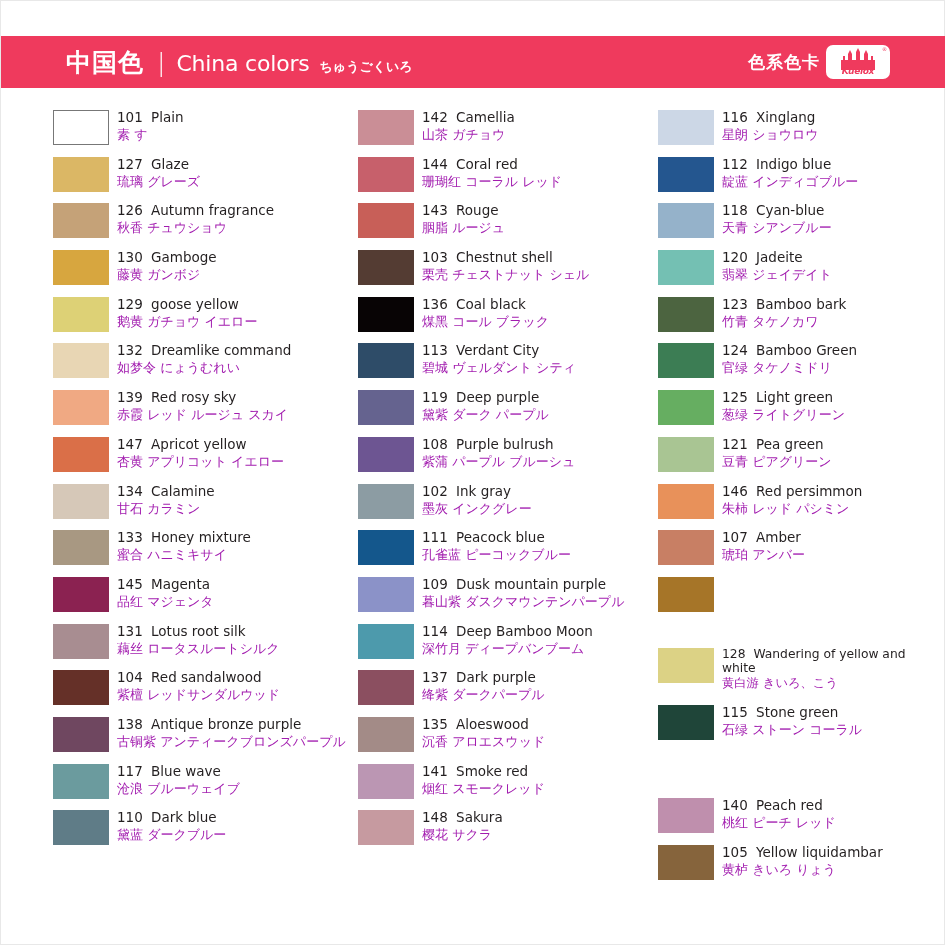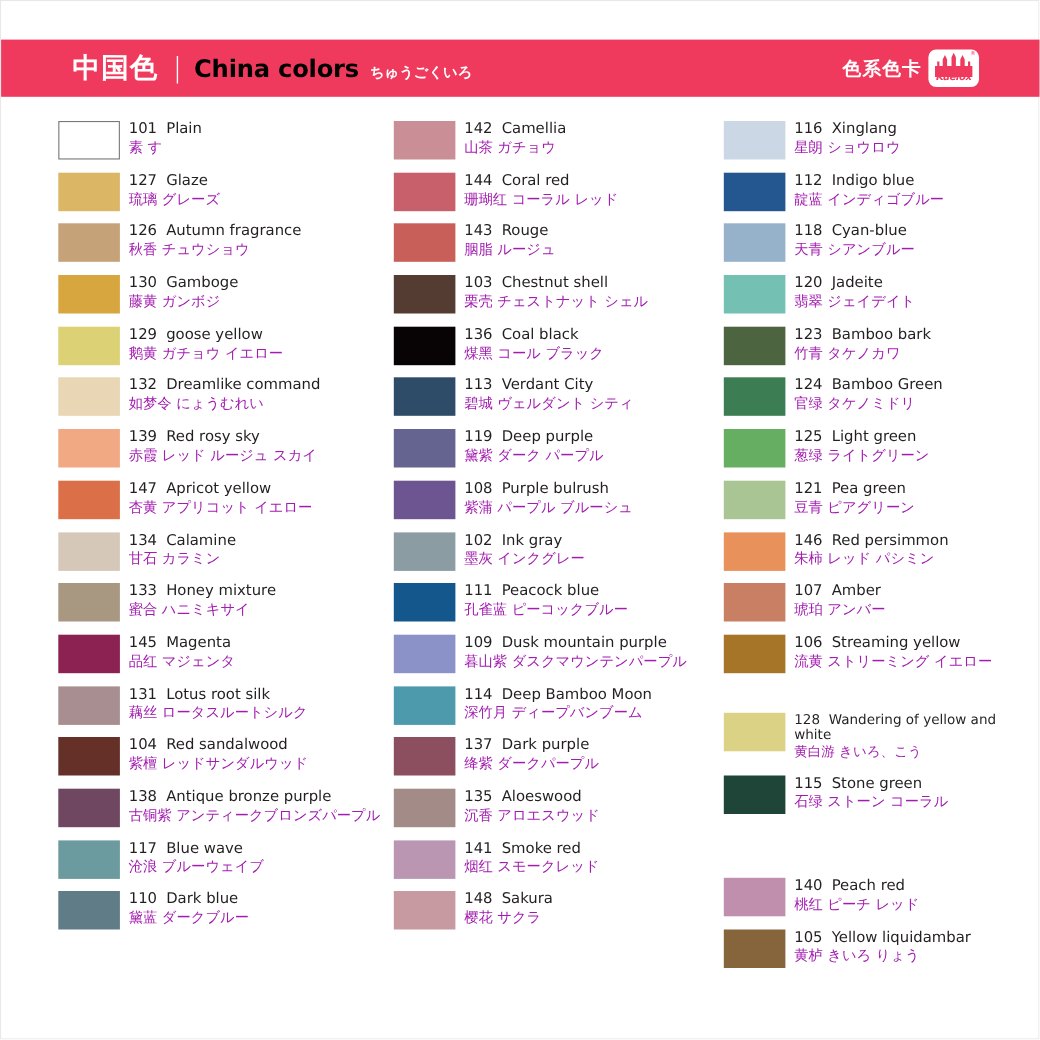--- a/index.html
+++ b/index.html
@@ -47,23 +47,23 @@
     line-height: 1;
   }
   .title-divider {
     color: #ffffff;
     font-size: 25px;
     font-weight: 300;
     margin: 0 11px 0 13px;
     line-height: 1;
   }
   .title-en {
-    color: #000000;
+    color: #ffffff;
     font-size: 22px;
-    font-weight: bold;
+    font-weight: normal;
     line-height: 1;
     letter-spacing: -0.2px;
   }
   .title-jp {
     color: #ffffff;
     font-size: 13px;
     font-weight: bold;
     margin-left: 10px;
     line-height: 1;
   }
@@ -77,21 +77,21 @@
     margin-left: 19px;
   }
   .brand-cn {
     color: #ffffff;
     font-size: 17px;
     font-weight: bold;
     letter-spacing: 1px;
     margin-right: 6px;
   }
   .brand-logo {
-    width: 46px;
+    width: 64px;
     height: 34px;
     background: #ffffff;
     border-radius: 7px;
     position: relative;
     display: flex;
     align-items: flex-end;
     justify-content: center;
     overflow: hidden;
     text-align: right;
   }
@@ -495,24 +495,20 @@
         </div>
         <div class="swatch-row">
           <div class="chip" style="background: rgb(200, 127, 100);"></div>
           <div class="labels">
             <div class="line-en"><span class="num">107</span> Amber</div>
             <div class="line-jp">琥珀 アンバー</div>
           </div>
         </div>
         <div class="swatch-row">
           <div class="chip" style="background: rgb(166, 117, 40);"></div>
-          <div class="labels">
-            <div class="line-en"><span class="num">106</span> Streaming yellow</div>
-            <div class="line-jp">流黄 ストリーミング イエロー</div>
-          </div>
         </div>
         <div class="swatch-row tall">
           <div class="chip" style="background: rgb(220, 210, 133);"></div>
           <div class="labels">
             <div class="line-en wrap small"><span class="num">128</span> Wandering of yellow and white</div>
             <div class="line-jp small">黄白游 きいろ、こう</div>
           </div>
         </div>
         <div class="swatch-row">
           <div class="chip" style="background: rgb(31, 69, 57);"></div>

